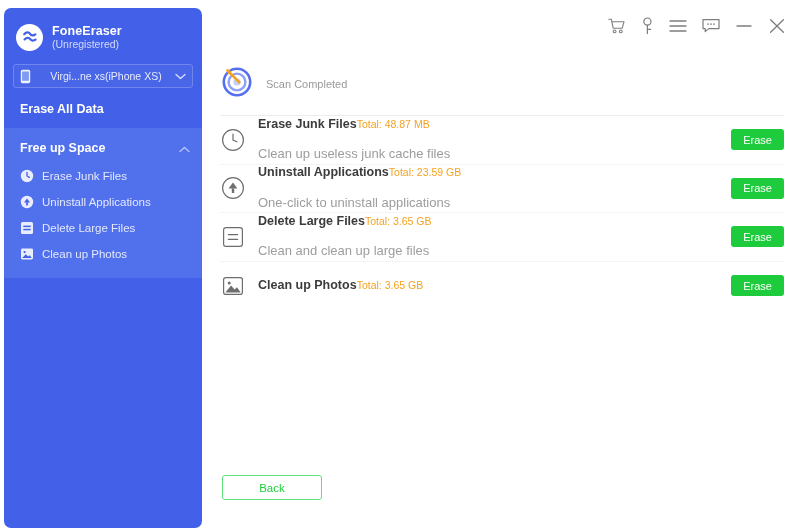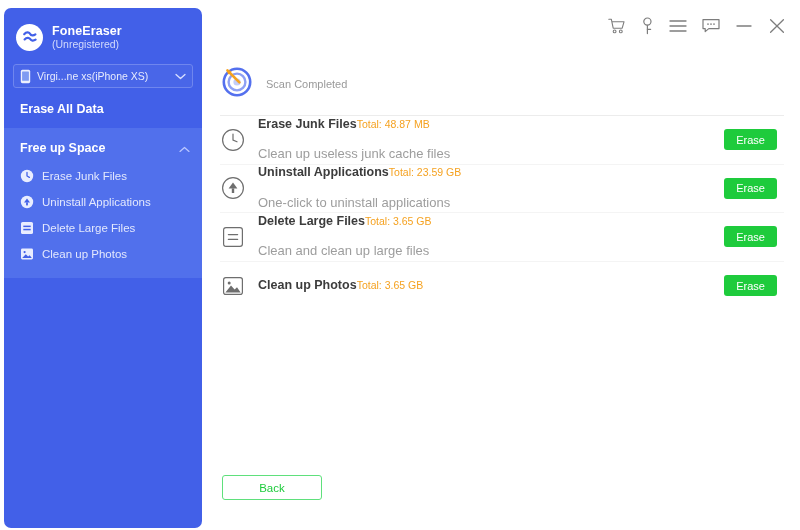--- a/index.html
+++ b/index.html
@@ -43,20 +43,21 @@
   .brand-sub { color: #d3dafc; font-size: 10.5px; }
 
   .device-select {
     margin: 10px 9px 0 9px;
     height: 24px;
     border: 1px solid #6f86ee;
     border-radius: 3px;
     display: flex; align-items: center;
     padding: 0 6px;
     background: rgba(255,255,255,0.04);
+    text-align: center;
   }
   .device-icon { flex: 0 0 auto; display:flex; }
   .device-label {
     color: #e7ebfd; font-size: 10.5px;
     margin-left: 6px; flex: 1 1 auto;
     white-space: nowrap; overflow: hidden;
   }
   .chev-down { flex: 0 0 auto; display:flex; }
 
   .nav-top {
@@ -134,21 +135,21 @@
   .row-desc { font-size: 13px; color: #9d9d9d; margin-top: 12px; }
   .erase-btn {
     flex: 0 0 auto;
     width: 53px; height: 21px;
     background: #1ecb3c;
     color: #ffffff;
     font-size: 11px;
     border: none; border-radius: 3px;
     display: flex; align-items: center; justify-content: center;
     cursor: pointer;
-    margin-right: 7px;
+    margin-right: 0;
   }
 
   .back-wrap { padding: 0 0 0 20px; margin-top: 165px; }
   .back-btn {
     width: 100px; height: 25px;
     background: #ffffff;
     border: 1px solid #5fe07c;
     border-radius: 3px;
     color: #1ecb3c;
     font-size: 11.5px;

